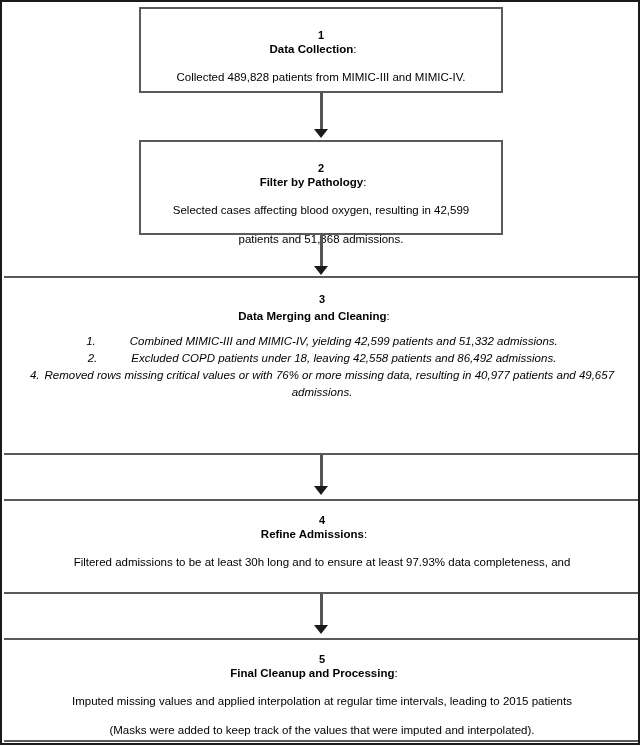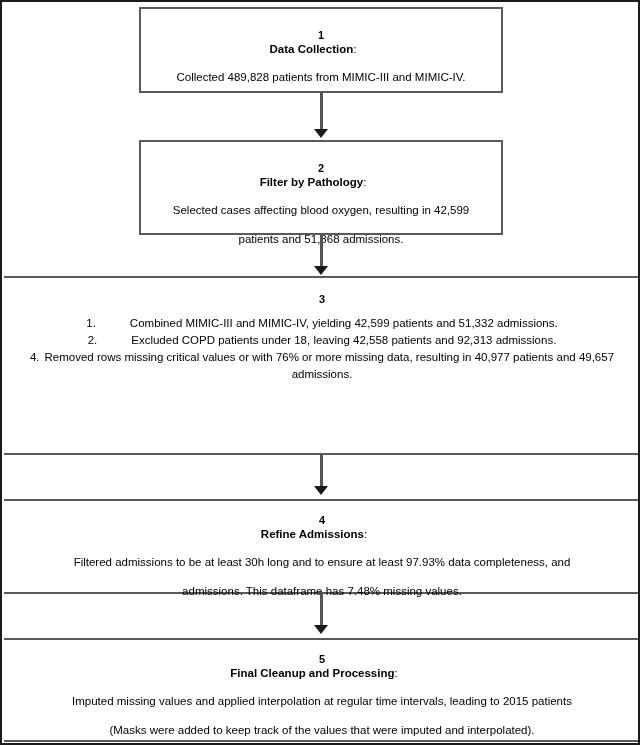--- a/index.html
+++ b/index.html
@@ -69,20 +69,21 @@
     padding: 0 6px;
   }
   .step-body p { margin: 13px; padding: 0; }
 
   
   .numlist {
     margin: 9px 0 8px 0;
     padding: 0;
     list-style: none;
     text-align: center;
+    font-style: italic;
   }
   .numlist li {
     font-size: 11.5px;
     line-height: 17px;
     text-align: center;
     white-space: nowrap;
   }
   .numlist li .marker {
     display: inline-block;
   }
@@ -133,36 +134,36 @@
       <p>Selected cases affecting blood oxygen, resulting in 42,599</p>
       <p>patients and 51,368 admissions.</p>
     </div>
   </div>
 
   <div class="arrow" style="top:233px; height:33px;"></div>
   <div class="arrowhead" style="top:264px;"></div>
 
   <div class="node full" style="top:274px; height:179px; padding-top:14px;">
     <div class="step-num">3</div>
+    <div class="step-title" style="margin-top:3px;"><span>Data Merging and Cleaning</span><span class="colon">:</span></div>
     <ol class="numlist">
       <li class="wide"><span class="marker">1.</span><span>Combined MIMIC-III and MIMIC-IV, yielding 42,599 patients and 51,332 admissions.</span></li>
-      <li class="wide"><span class="marker">2.</span><span>Excluded COPD patients under 18, leaving 42,558 patients and 92,313 admissions.</span></li>
+      <li class="wide"><span class="marker">2.</span><span>Excluded COPD patients under 18, leaving 42,558 patients and 86,492 admissions.</span></li>
       <li class="narrow wrap"><span class="marker">4.</span><span>Removed rows missing critical values or with 76% or more missing data, resulting in 40,977 patients and 49,657 admissions.</span></li>
     </ol>
   </div>
 
   <div class="arrow" style="top:453px; height:33px;"></div>
   <div class="arrowhead" style="top:484px;"></div>
 
   <div class="node full" style="top:497px; height:95px; padding-top:12px;">
     <div class="step-num">4</div>
     <div class="step-title"><span>Refine Admissions</span><span class="colon">:</span></div>
     <div class="step-body">
       <p>Filtered admissions to be at least 30h long and to ensure at least 97.93% data completeness, and</p>
-      <p>admissions. This dataframe has 7.48% missing values.</p>
     </div>
   </div>
 
   <div class="arrow" style="top:592px; height:33px;"></div>
   <div class="arrowhead" style="top:623px;"></div>
 
   <div class="node full" style="top:636px; height:104px; padding-top:12px;">
     <div class="step-num">5</div>
     <div class="step-title"><span>Final Cleanup and Processing</span><span class="colon">:</span></div>
     <div class="step-body">

